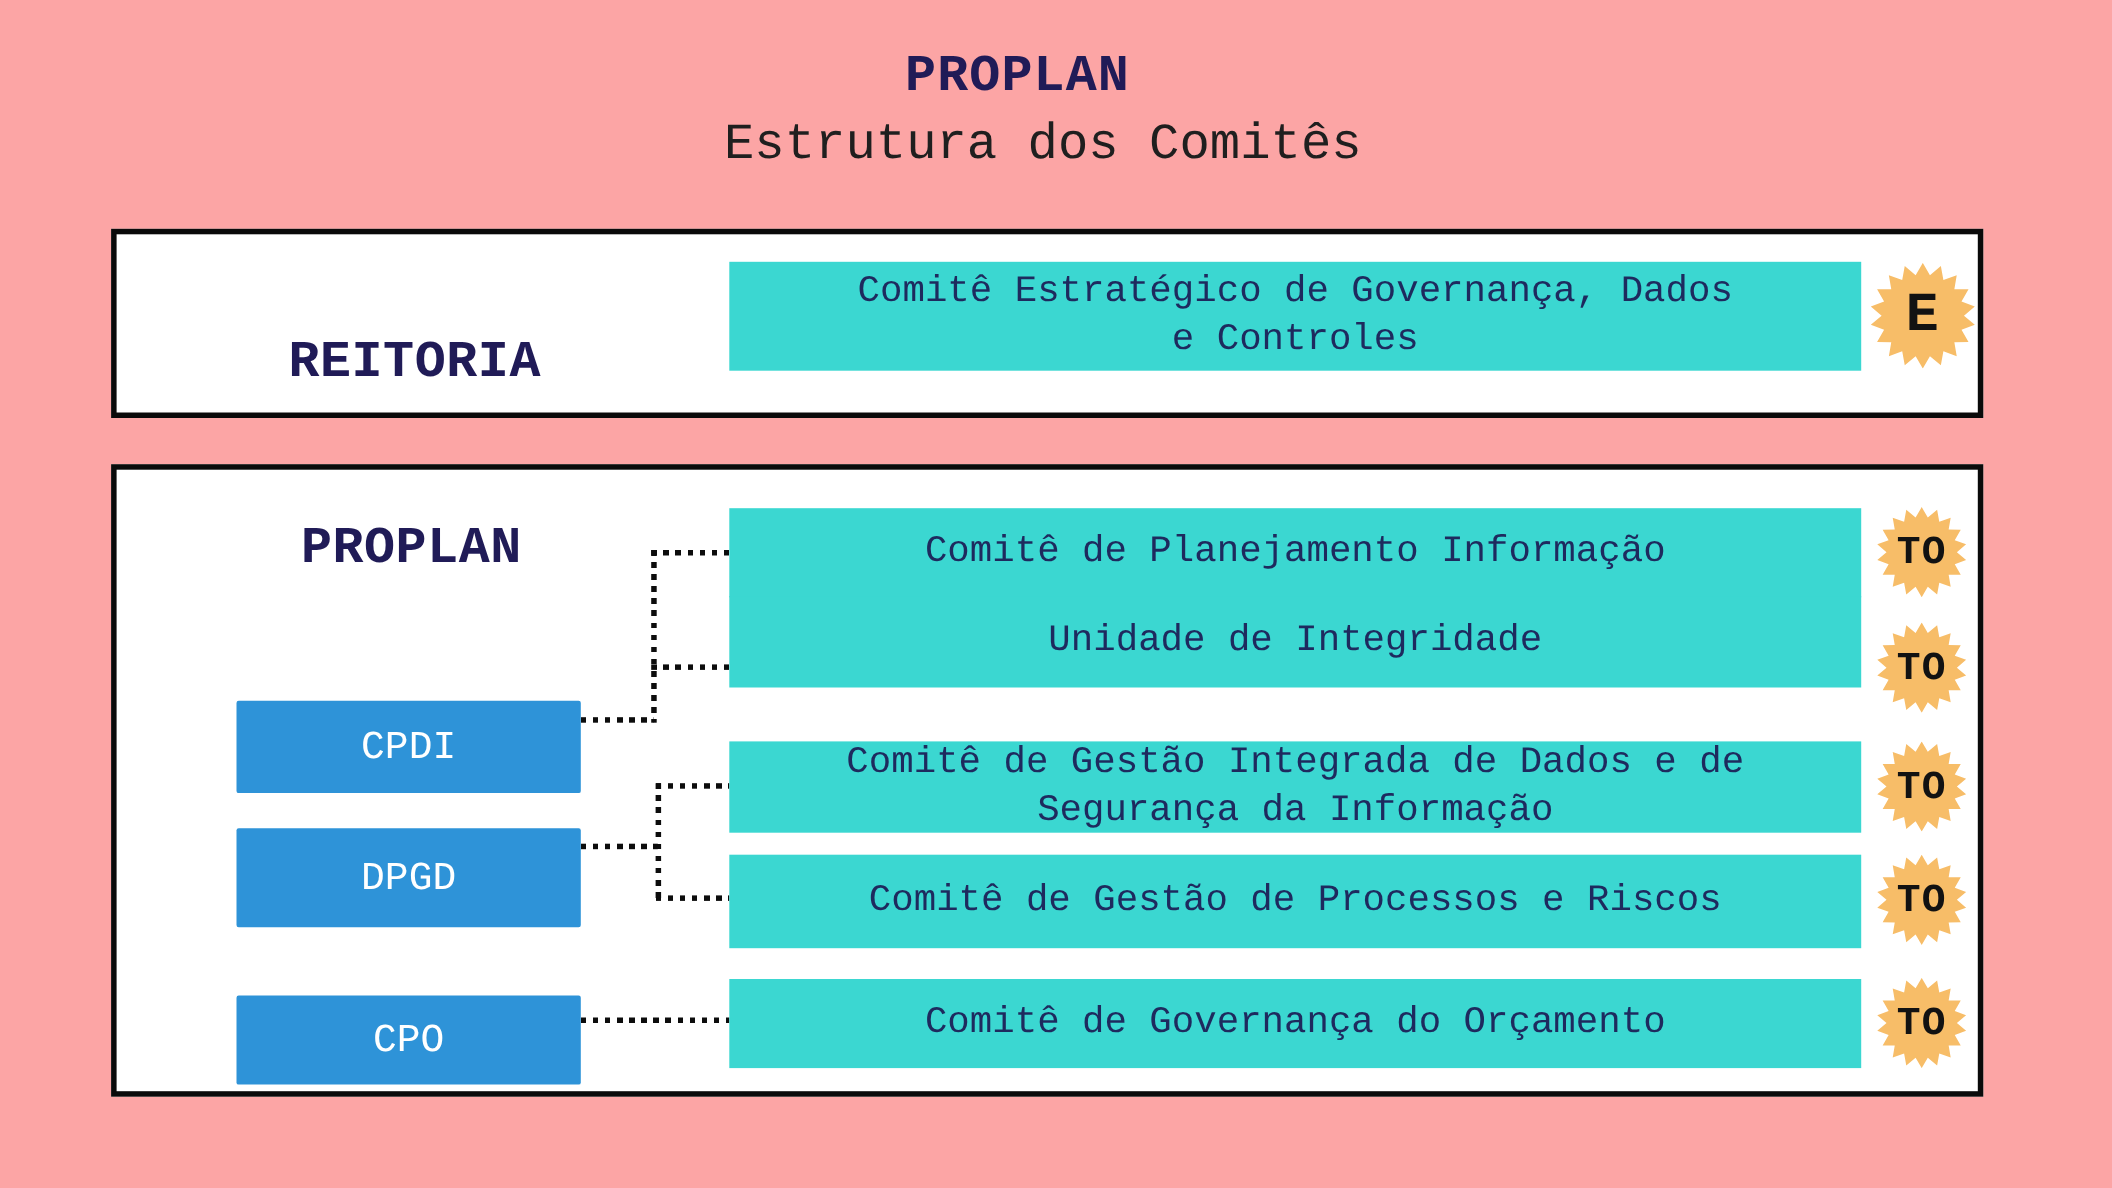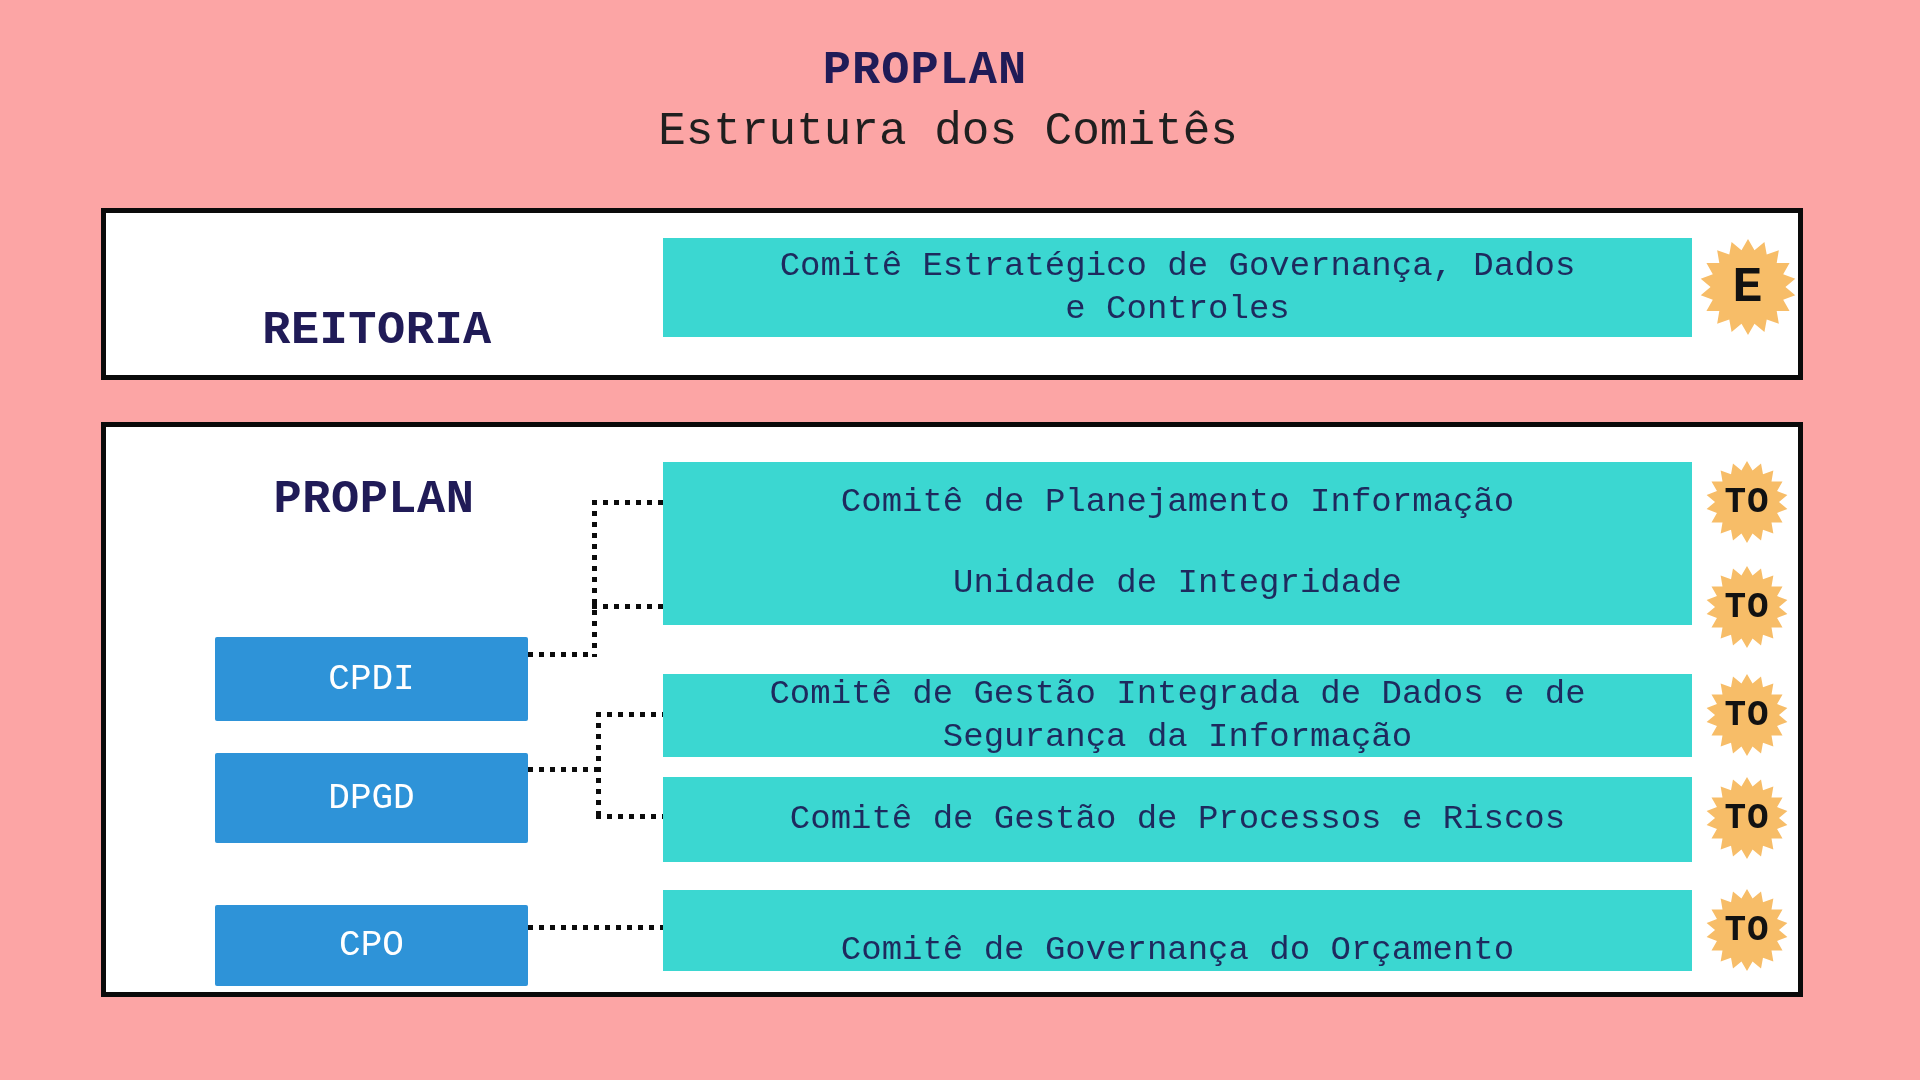--- a/index.html
+++ b/index.html
@@ -58,21 +58,21 @@
     box-sizing:border-box;
   }
   .bar span{display:block;}
   .bar-estrategico{top:238px;height:99px;}
   .bar-estrategico span{max-width:820px;}
   .bar-planejamento{top:462px;height:81px;}
   .bar-integridade{top:542px;height:83px;}
   .bar-dados{top:674px;height:83px;}
   .bar-dados span{max-width:980px;}
   .bar-processos{top:777px;height:85px;}
-  .bar-orcamento{top:890px;height:81px;align-items:flex-end;}
+  .bar-orcamento{top:890px;height:81px;}
 
   
   .unit{
     left:215px;width:313px;
     background:var(--blue,#2e93d8);
     display:flex;align-items:center;justify-content:center;
     color:#ffffff;font-size:36px;font-weight:400;
     border-radius:2px;
     margin-top:25px;
   }

